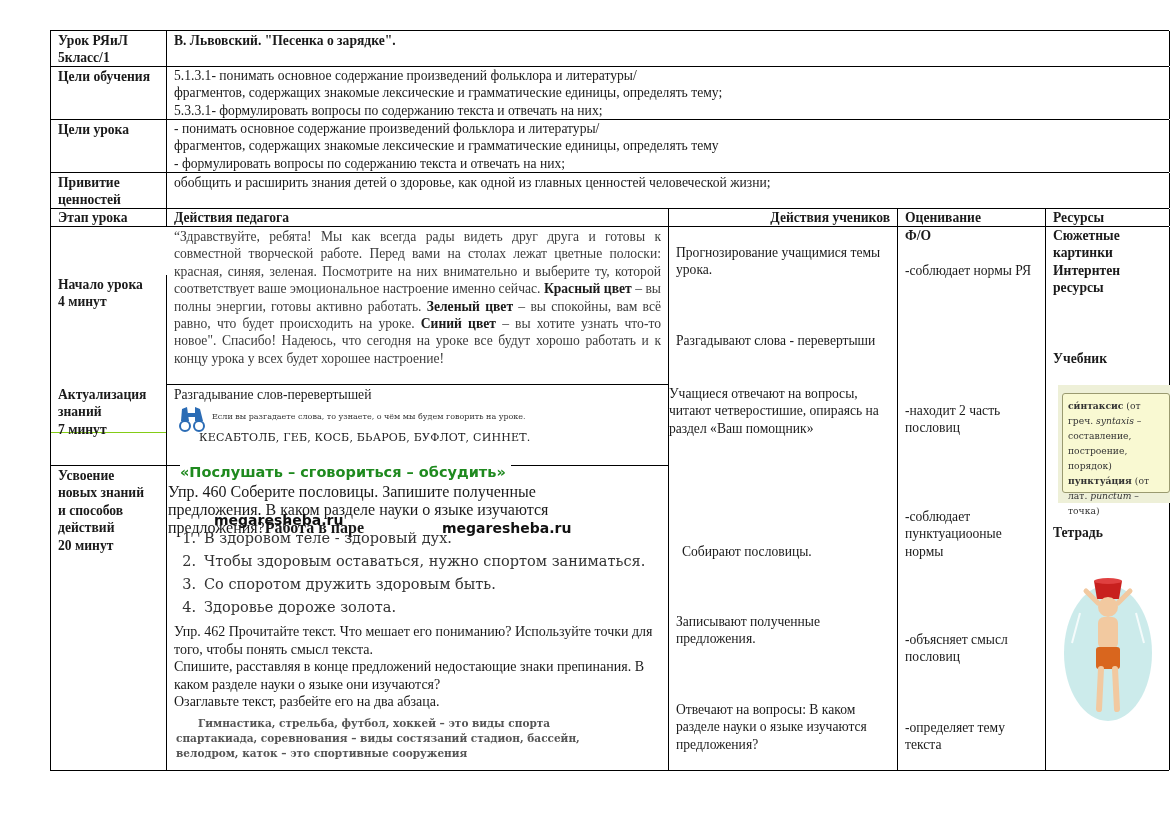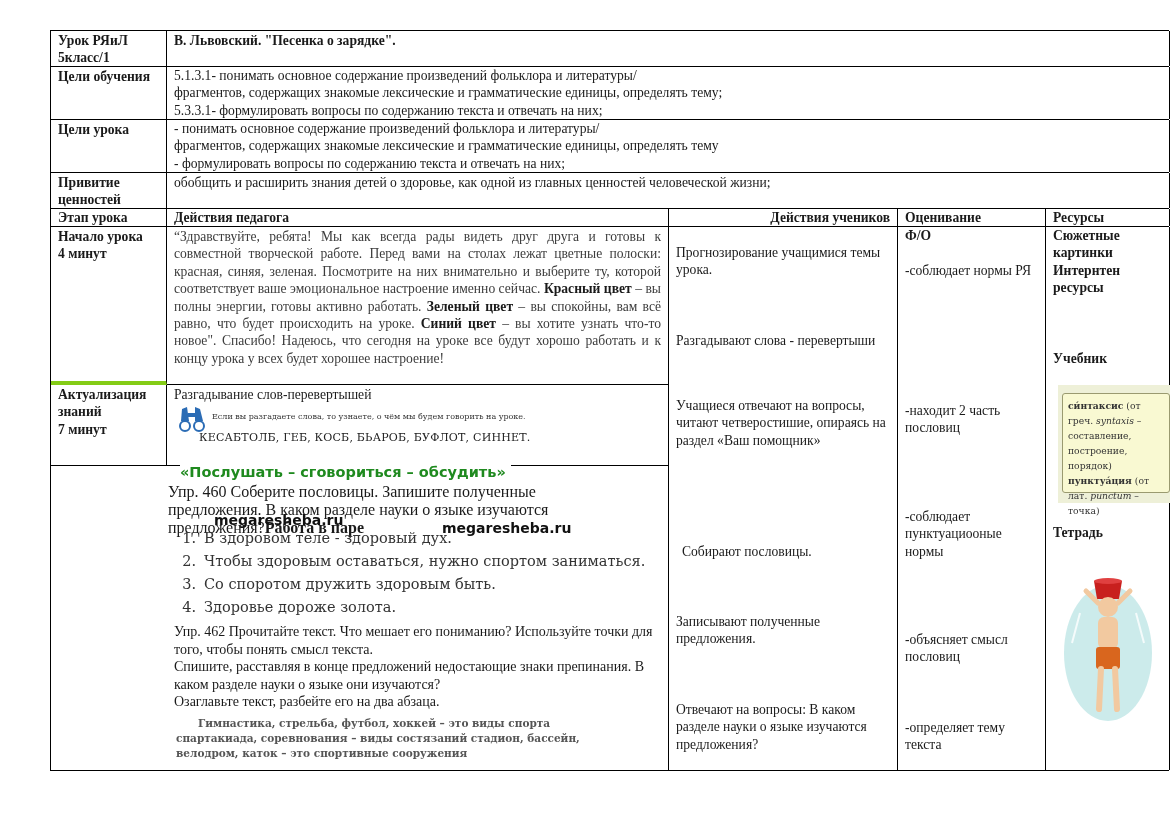--- a/index.html
+++ b/index.html
@@ -60,28 +60,35 @@
   <div class="row b" style="top:178px; height:18px;">
     <div class="cell" style="left:0; width:116px; padding-top:0;">Этап урока</div>
     <div class="cell" style="left:116px; width:502px; padding-top:0;">Действия педагога</div>
     <div class="cell" style="left:618px; width:229px; padding-top:0;text-align:right;">Действия учеников</div>
     <div class="cell" style="left:847px; width:148px; padding-top:0;">Оценивание</div>
     <div class="cell" style="left:995px; width:124px; padding-top:0;">Ресурсы</div>
   </div>
 
   <div class="row" style="top:196px; height:544px;">
 
-    <div class="cell b" style="left:0; width:116px; height:158px; bottom:auto; border-bottom:4px solid #84cc16;">
+    <div class="cell b" style="left:0; width:116px; height:158px; bottom:auto; border-bottom:1px solid #84cc16;margin-top:48px;">
       <div>Начало урока</div>
       <div>4 минут</div>
     </div>
     <div class="cell b" style="left:0; width:116px; top:158px; height:81px; bottom:auto; border-bottom:1px solid #000;">
       <div>Актуализация</div>
       <div>знаний</div>
       <div>7 минут</div>
+    </div>
+    <div class="cell b" style="left:0; width:116px; top:239px; bottom:0;">
+      <div>Усвоение</div>
+      <div>новых знаний</div>
+      <div>и способов</div>
+      <div>действий</div>
+      <div>20 минут</div>
     </div>
 
     <div class="cell justify gray" style="left:116px; width:502px; height:158px; bottom:auto; border-bottom:1px solid #000; padding-top:1px;"><span>“Здравствуйте, ребята! Мы как всегда рады видеть друг друга и готовы к совместной творческой работе. Перед вами на столах лежат цветные полоски: красная, синяя, зеленая. Посмотрите на них внимательно и выберите ту, которой соответствует ваше эмоциональное настроение именно сейчас. </span><b style="color:#1a1a1a;">Красный цвет</b><span> – вы полны энергии, готовы активно работать. </span><b style="color:#1a1a1a;">Зеленый цвет</b><span> – вы спокойны, вам всё равно, что будет происходить на уроке. </span><b style="color:#1a1a1a;">Синий цвет</b><span> – вы хотите узнать что-то новое". Спасибо! Надеюсь, что сегодня на уроке все будут хорошо работать и к концу урока у всех будет хорошее настроение!</span></div>
 
     <div class="cell" style="left:116px; width:502px; top:158px; height:81px; bottom:auto; border-bottom:1px solid #000;">
       <div>Разгадывание слов-перевертышей</div>
       <div style="position:relative; height:42px; margin-left:3px;">
         <svg width="26" height="28" viewBox="0 0 26 28" style="position:absolute; left:2px; top:2px;">
           <path d="M3 4 L8 2 L10 16 L2 16 Z" fill="#2b6cb5"></path>
           <path d="M16 2 L21 4 L24 16 L16 16 Z" fill="#2b6cb5"></path>
@@ -115,21 +122,21 @@
       <div class="sport" style="position:absolute; left:9px; top:250px;">
         <div style="padding-left:22px;">Гимнастика, стрельба, футбол, хоккей – это виды спорта</div>
         <div>спартакиада, соревнования – виды состязаний стадион, бассейн,</div>
         <div>велодром, каток – это спортивные сооружения</div>
       </div>
     </div>
 
     <div class="cell" style="left:618px; width:229px; padding-top:0;">
       <div style="position:absolute; left:7px; top:17px; width:218px;">Прогнозирование учащимися темы урока.</div>
       <div style="position:absolute; left:7px; top:105px; width:218px;">Разгадывают слова - перевертыши</div>
-      <div style="position:absolute; left:7px; top:158px; width:218px;margin-top:12px;">Учащиеся отвечают на вопросы, читают четверостишие, опираясь на раздел «Ваш помощник»</div>
+      <div style="position:absolute; left:0; top:158px; width:218px;">Учащиеся отвечают на вопросы, читают четверостишие, опираясь на раздел «Ваш помощник»</div>
       <div style="position:absolute; left:7px; top:316px; width:218px;margin-left:6px;">Собирают пословицы.</div>
       <div style="position:absolute; left:7px; top:386px; width:200px;">Записывают полученные предложения.</div>
       <div style="position:absolute; left:7px; top:474px; width:218px;">Отвечают на вопросы: В каком разделе науки о языке изучаются предложения?</div>
     </div>
 
     <div class="cell" style="left:847px; width:148px; padding-top:0;">
       <div class="b" style="position:absolute; left:7px; top:0;">Ф/О</div>
       <div style="position:absolute; left:7px; top:35px; width:135px;">-соблюдает нормы РЯ</div>
       <div style="position:absolute; left:7px; top:175px; width:110px;">-находит 2 часть пословиц</div>
       <div style="position:absolute; left:7px; top:281px; width:125px;">-соблюдает пунктуациооные нормы</div>

